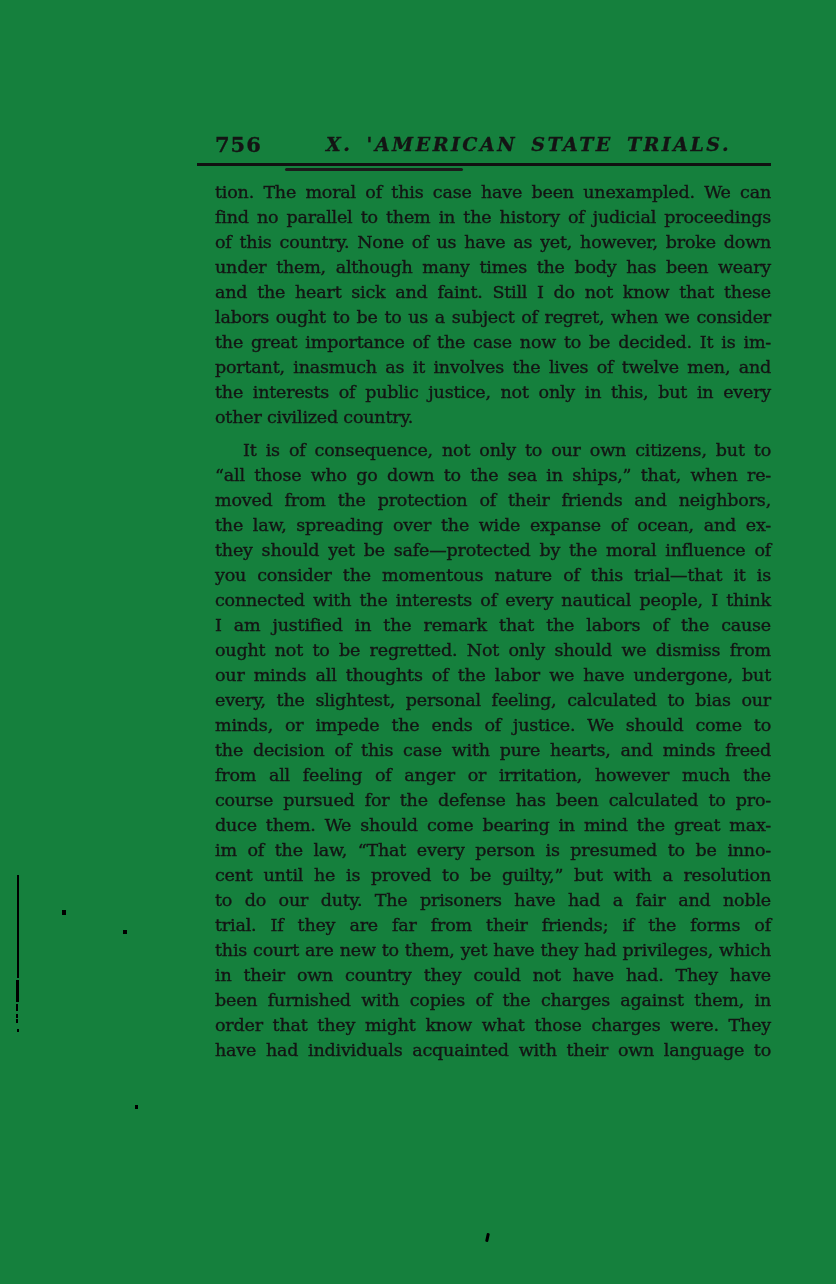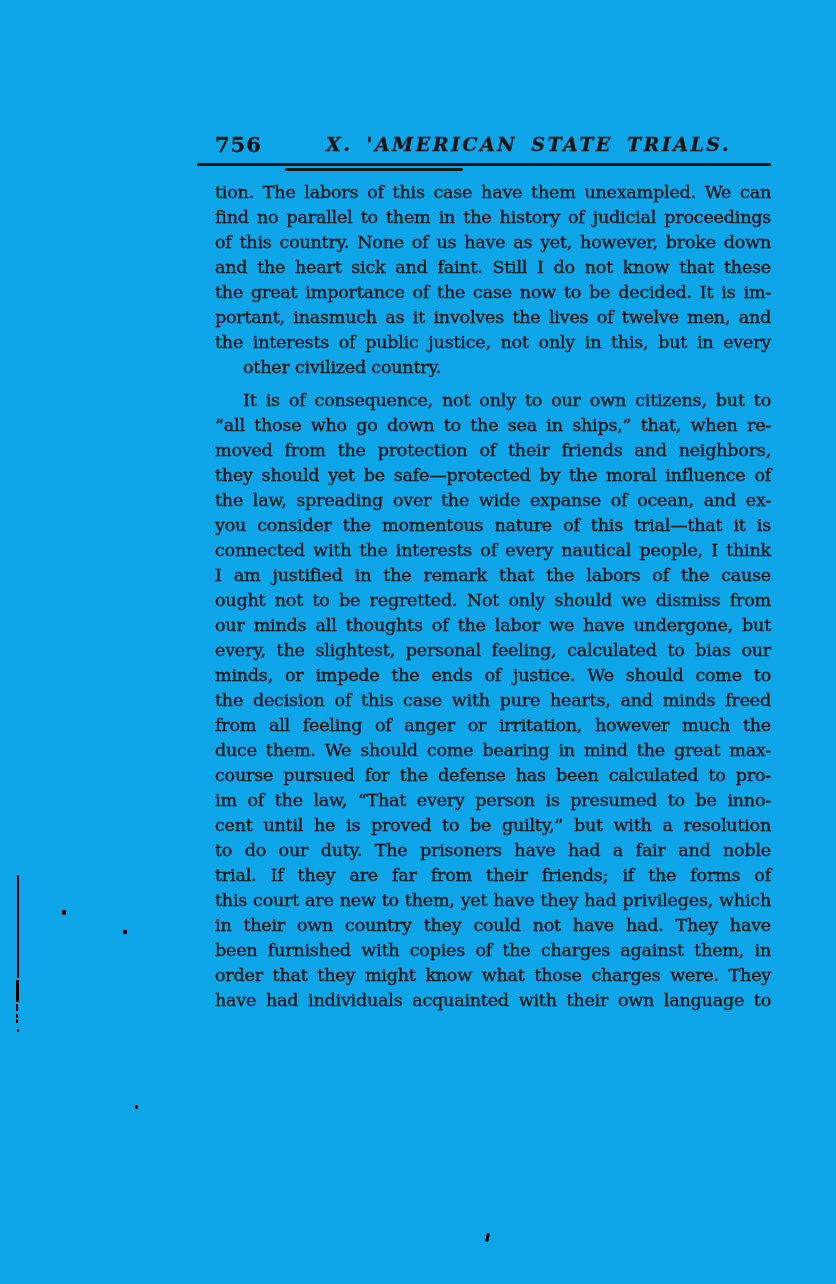--- a/index.html
+++ b/index.html
@@ -4,21 +4,21 @@
 <style>
   html, body {
     margin: 0;
     padding: 0;
     background: #ffffff;
   }
   .page {
     position: relative;
     width: 836px;
     height: 1284px;
-    background: #0ea5e9;
+    background: #15803d;
     overflow: hidden;
     font-family: "DejaVu Serif", "Liberation Serif", serif;
     color: #141414;
   }
 
   
   .header {
     position: absolute;
     left: 197px;
     top: 130px;
@@ -79,21 +79,20 @@
     font-size: 17.5px;
     line-height: 25px;
     letter-spacing: -0.2px;
     white-space: normal;
     text-align: justify;
     text-align-last: justify;
     -webkit-text-stroke: 0.35px #141414;
   }
   .line.flush {
     text-align-last: left;
-    margin-left: 28px;
   }
 
   
   .mark {
     position: absolute;
     background: #000000;
   }
   .m-vline1  { left: 17px;  top: 875px;  width: 2px; height: 103px; }
   .m-vline2  { left: 16px;  top: 980px;  width: 3px; height: 22px; }
   .m-dash    { left: 16px;  top: 1004px; width: 2px; height: 7px; }
@@ -116,46 +115,48 @@
 
   <div class="header">
     <span class="page-number">756</span>
     <span class="running-title">X. 'AMERICAN STATE TRIALS.</span>
   </div>
   <div class="header-rule"></div>
   <div class="header-rule-smudge"></div>
 
   <div class="body-block">
       <div class="paragraph">
-        <div class="line">tion.  The labors of this case have them unexampled.  We can</div>
+        <div class="line">tion.  The moral of this case have been unexampled.  We can</div>
         <div class="line">find no parallel to them in the history of judicial proceedings</div>
         <div class="line">of this country.  None of us have as yet, however, broke down</div>
+        <div class="line">under them, although many times the body has been weary</div>
         <div class="line">and the heart sick and faint.  Still I do not know that these</div>
+        <div class="line">labors ought to be to us a subject of regret, when we consider</div>
         <div class="line">the great importance of the case now to be decided.  It is im-</div>
         <div class="line">portant, inasmuch as it involves the lives of twelve men, and</div>
         <div class="line">the interests of public justice, not only in this, but in every</div>
         <div class="line flush">other civilized country.</div>
       </div>
       <div class="paragraph indent">
         <div class="line">It is of consequence, not only to our own citizens, but to</div>
         <div class="line">“all those who go down to the sea in ships,” that, when re-</div>
         <div class="line">moved from the protection of their friends and neighbors,</div>
+        <div class="line">the law, spreading over the wide expanse of ocean, and ex-</div>
         <div class="line">they should yet be safe—protected by the moral influence of</div>
-        <div class="line">the law, spreading over the wide expanse of ocean, and ex-</div>
         <div class="line">you consider the momentous nature of this trial—that it is</div>
         <div class="line">connected with the interests of every nautical people, I think</div>
         <div class="line">I am justified in the remark that the labors of the cause</div>
         <div class="line">ought not to be regretted.  Not only should we dismiss from</div>
         <div class="line">our minds all thoughts of the labor we have undergone, but</div>
         <div class="line">every, the slightest, personal feeling, calculated to bias our</div>
         <div class="line">minds, or impede the ends of justice.  We should come to</div>
         <div class="line">the decision of this case with pure hearts, and minds freed</div>
         <div class="line">from all feeling of anger or irritation, however much the</div>
+        <div class="line">course pursued for the defense has been calculated to pro-</div>
         <div class="line">duce them.  We should come bearing in mind the great max-</div>
-        <div class="line">course pursued for the defense has been calculated to pro-</div>
         <div class="line">im of the law, “That every person is presumed to be inno-</div>
         <div class="line">cent until he is proved to be guilty,” but with a resolution</div>
         <div class="line">to do our duty.  The prisoners have had a fair and noble</div>
         <div class="line">trial.  If they are far from their friends; if the forms of</div>
         <div class="line">this court are new to them, yet have they had privileges, which</div>
         <div class="line">in their own country they could not have had.  They have</div>
         <div class="line">been furnished with copies of the charges against them, in</div>
         <div class="line">order that they might know what those charges were.  They</div>
         <div class="line">have had individuals acquainted with their own language to</div>
       </div>

